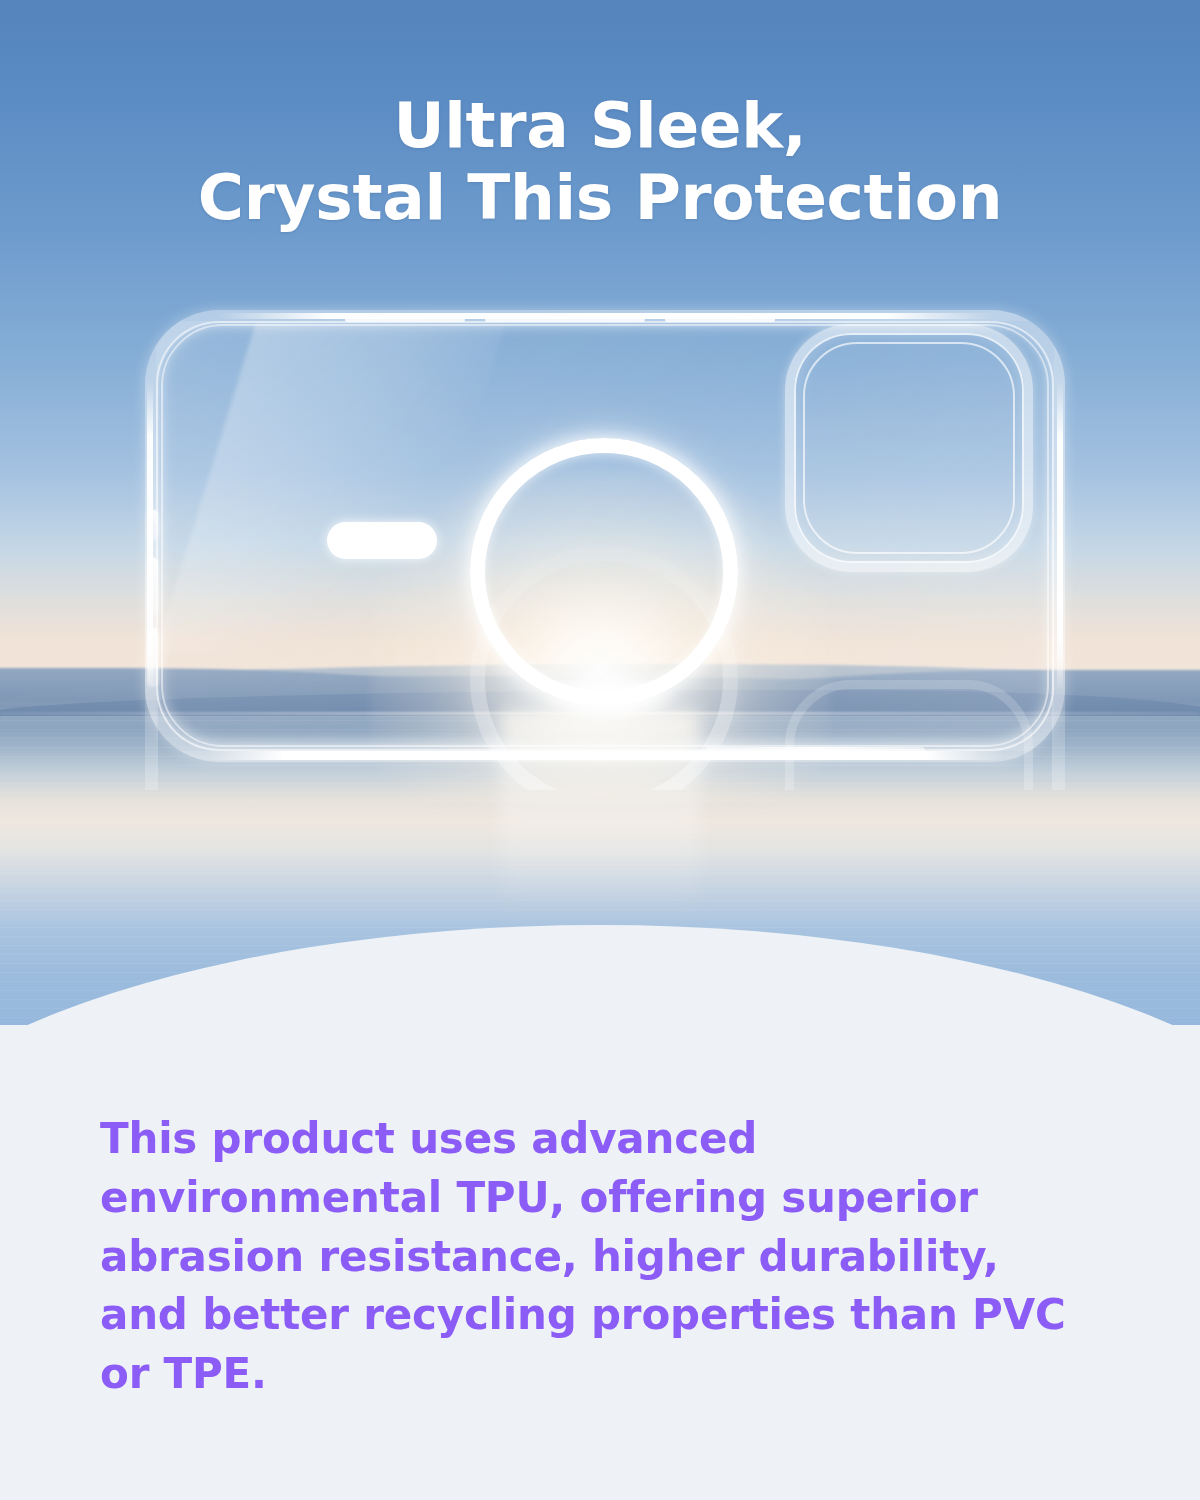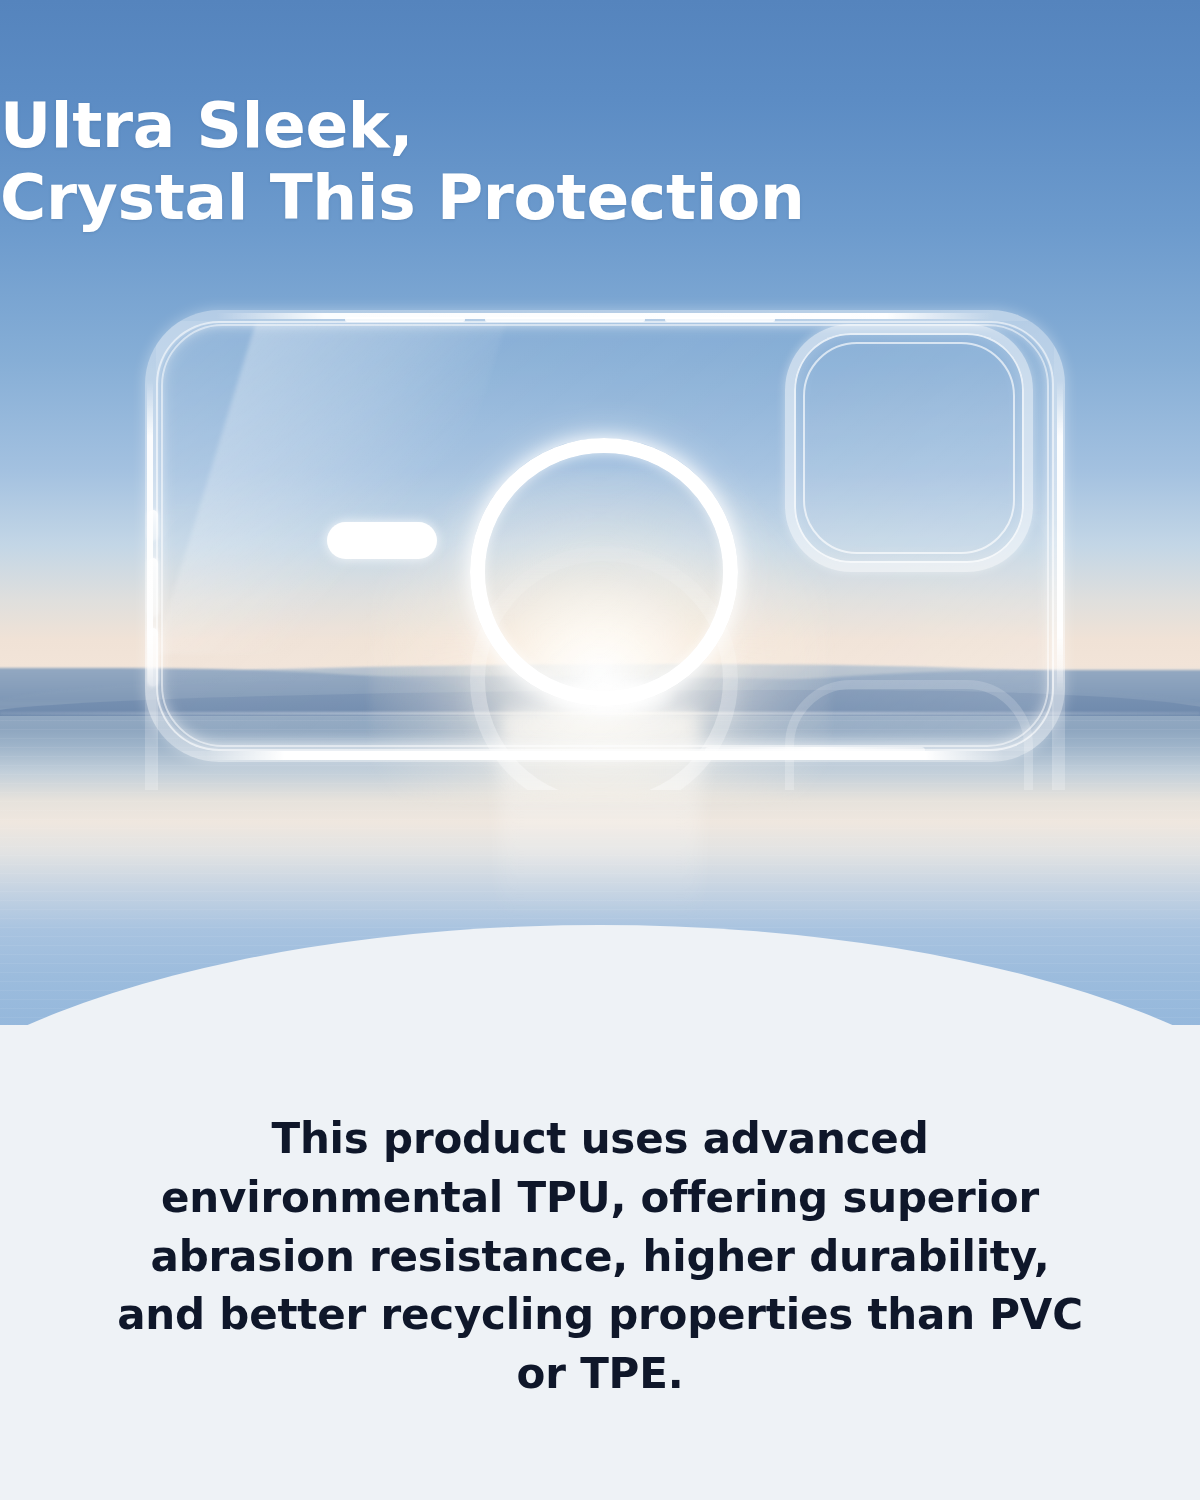--- a/index.html
+++ b/index.html
@@ -308,43 +308,43 @@
     position:absolute; left:640px; bottom:190px;
     width:248px; height:248px;
     border-radius:66px;
     border:9px solid rgba(255,255,255,.55);
   }
 
   
   .headline {
     position:absolute; left:0; top:90px;
     width:1200px;
-    text-align:left;
+    text-align:center;
     color:#ffffff;
     font-size:63px;
     font-weight:700;
     line-height:1.14;
     letter-spacing:-.3px;
     font-family:"DejaVu Sans", sans-serif;
     text-shadow:0 1px 3px rgba(40,70,110,.18);
     z-index:20;
   }
   .headline .l1 { display:block; }
   .headline .l2 { display:block; }
 
   .bottom {
     position:absolute; left:0; top:1025px;
     width:1200px; height:475px;
     background:#eef2f6;
   }
   .body-copy {
     position:absolute; left:100px; top:85px;
     width:1000px;
-    text-align:center;
-    color:#0f172a;
+    text-align:left;
+    color:#8b5cf6;
     font-size:42px;
     font-weight:700;
     line-height:1.40;
     letter-spacing:-.2px;
     font-family:"DejaVu Sans", sans-serif;
   }
 </style>
 </head>
 <body>
 

